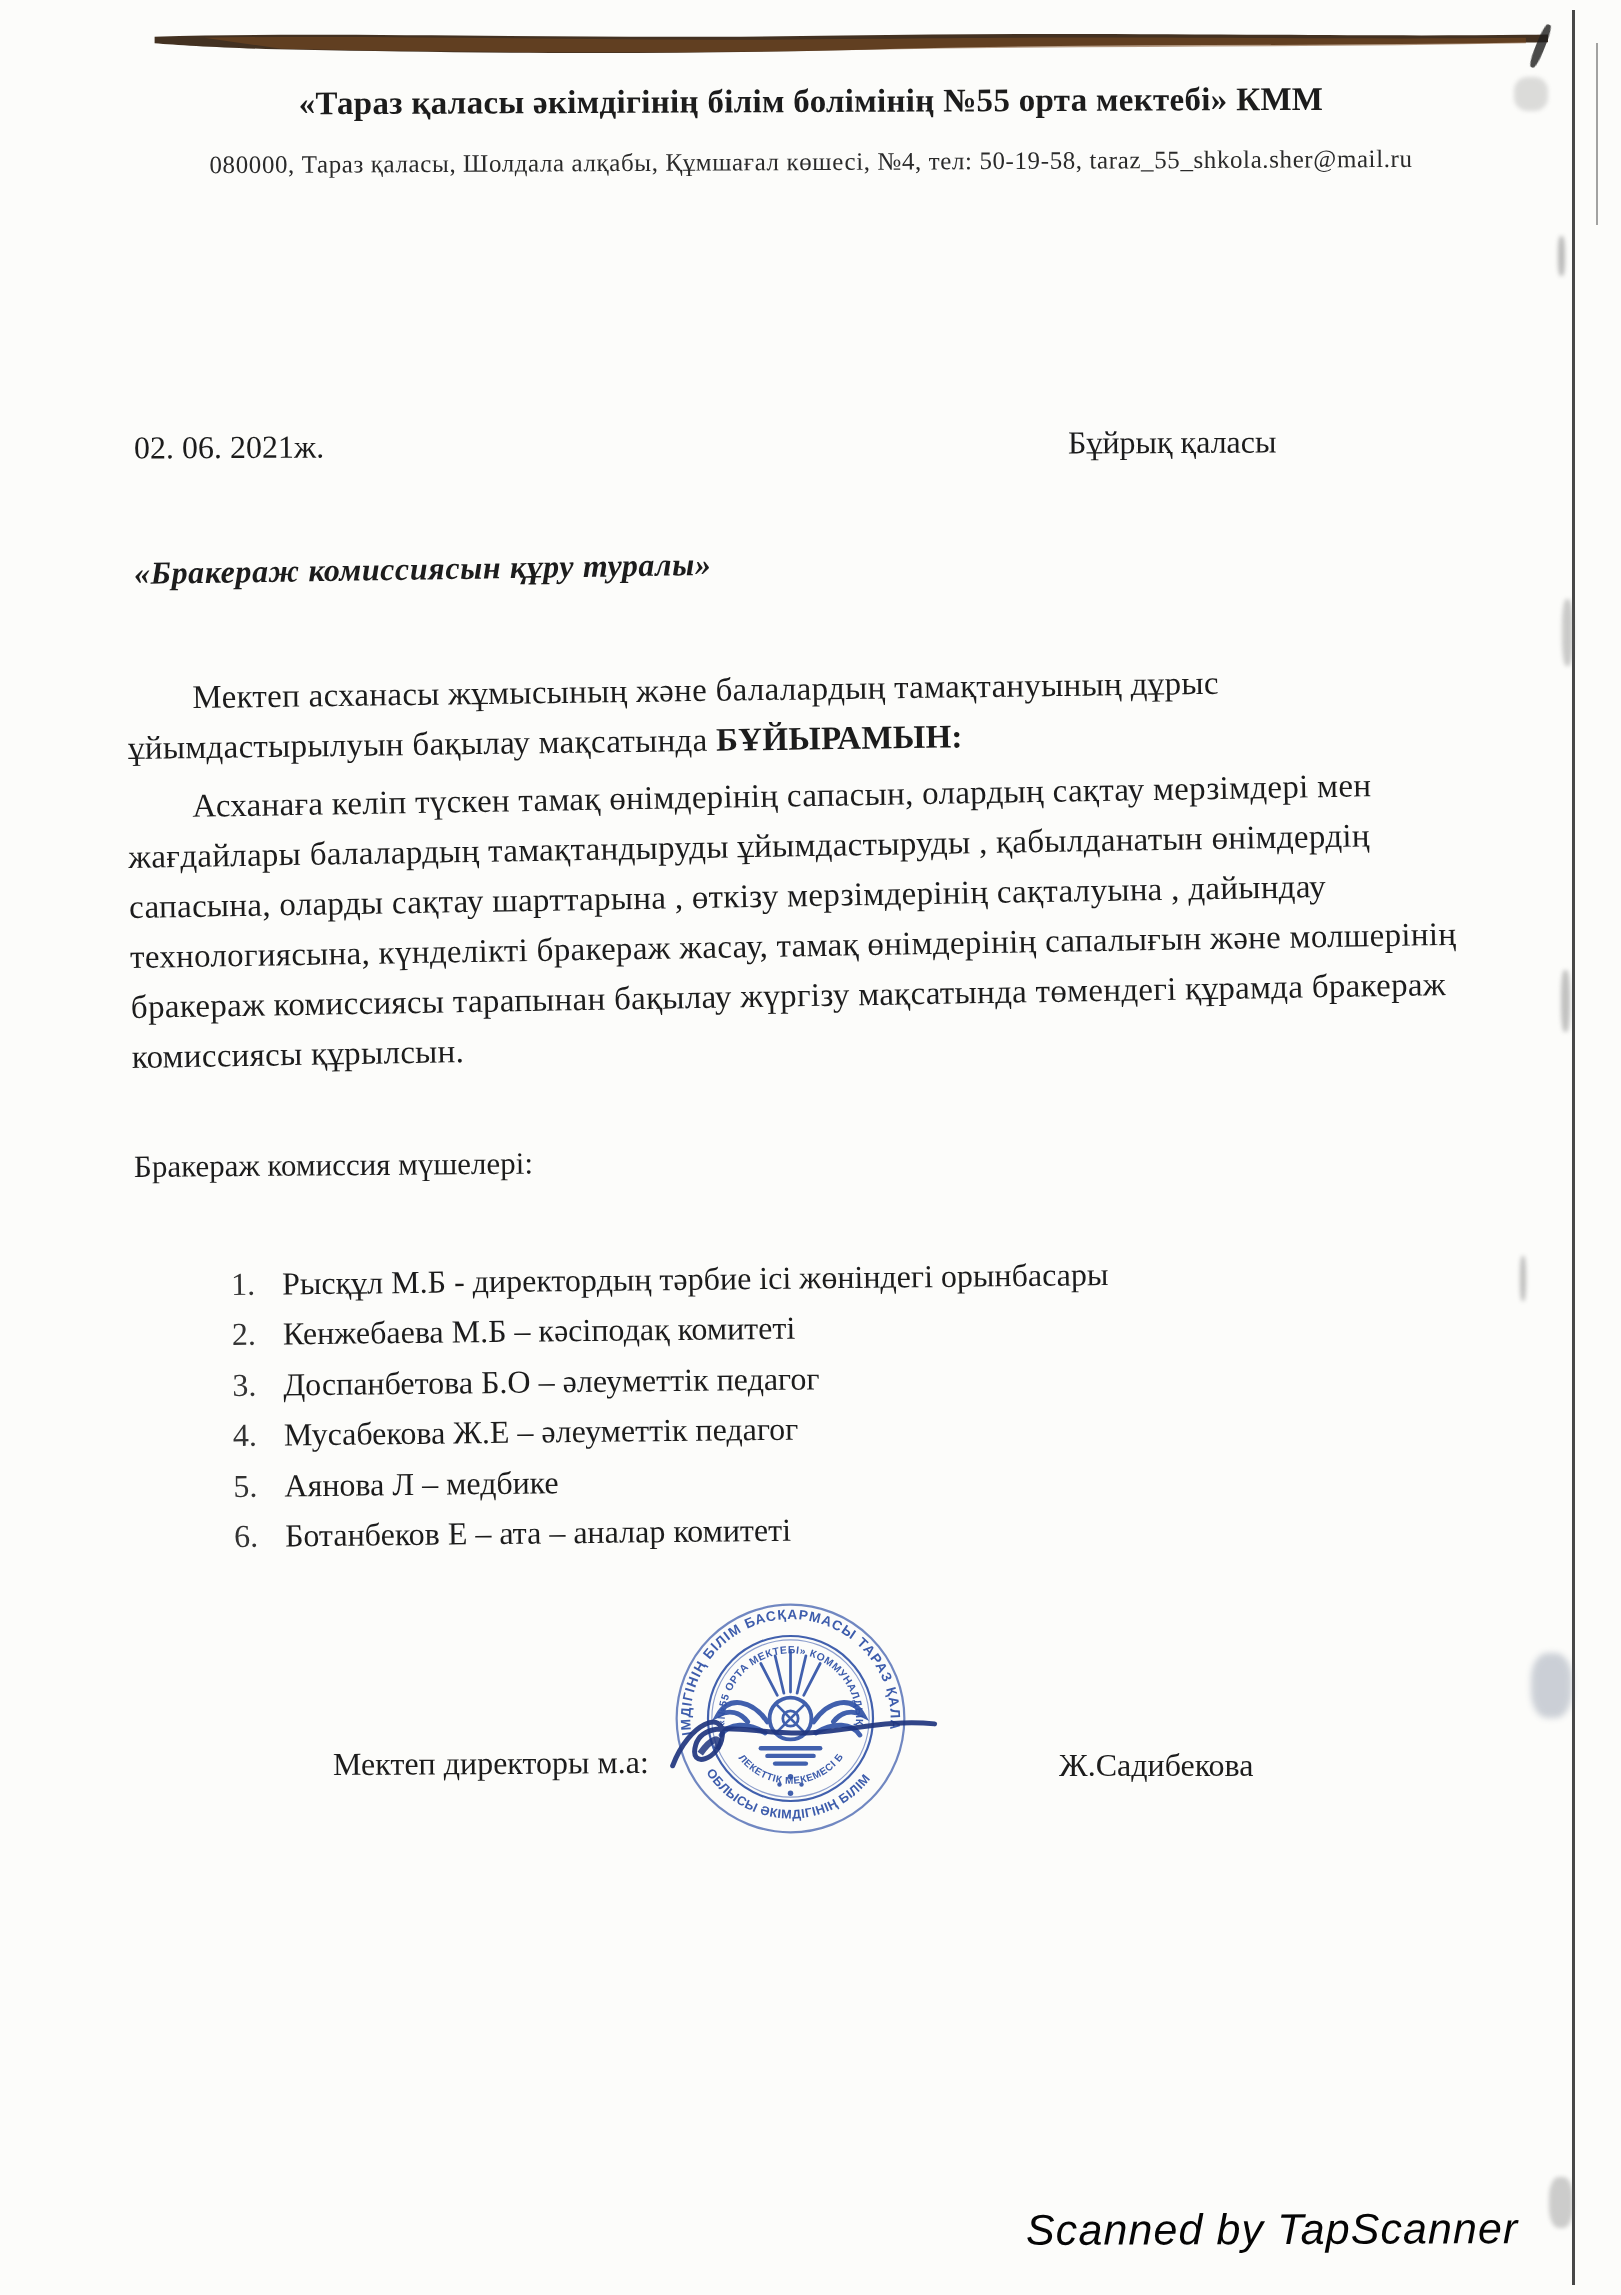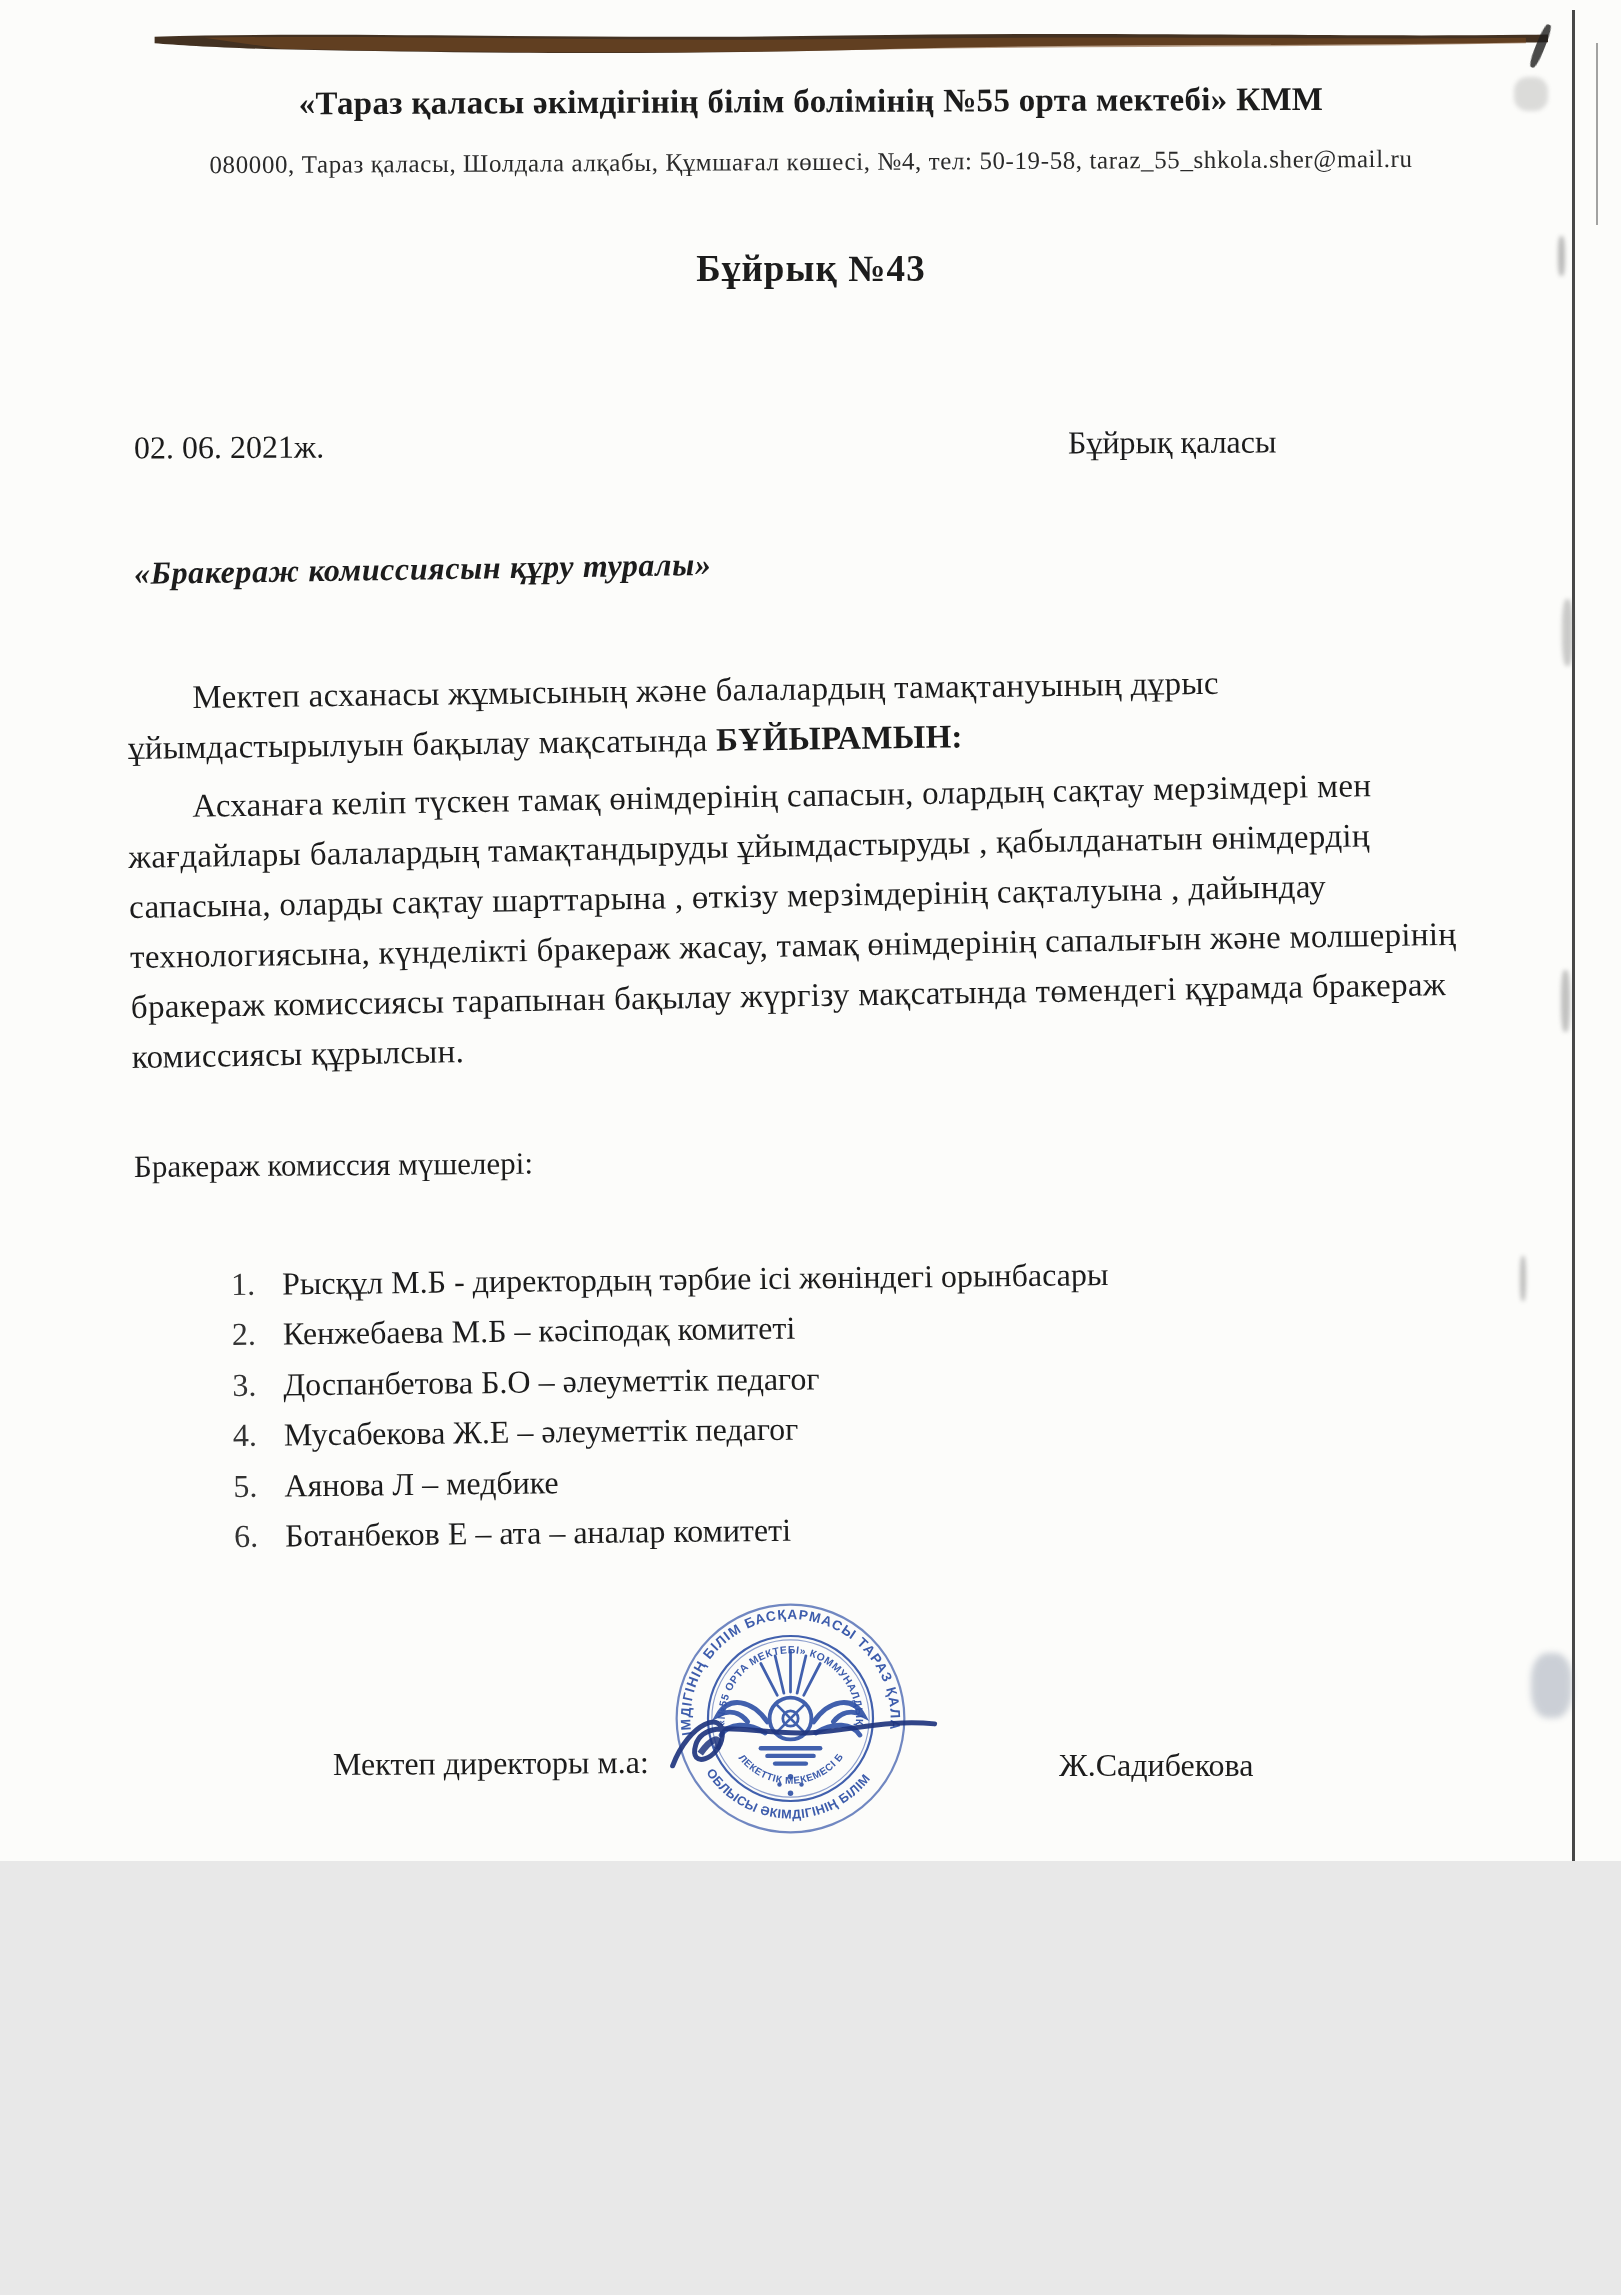--- a/index.html
+++ b/index.html
@@ -1,19 +1,19 @@
 <!DOCTYPE html>
 <html style="font-size:8.8px"><head>
 <meta charset="utf-8">
 <style>
   html,body{margin:0;padding:0;}
   body{background:#e8e8e8;}
   .page{
     position:relative;
-    width:1622px;height:1861px;
+    width:1622px;height:2295px;
     background:#fcfcfa;
     overflow:hidden;
     font-family:"Liberation Serif", serif;
     color:#1c1c1c;
   }
   .doc{position:absolute;inset:0;filter:blur(0.2px);}
   .abs{position:absolute;}
   .center{left:0;width:1622px;text-align:center;}
   .org-title{top:83px;font-size:33px;font-weight:bold;letter-spacing:0.3px;transform:rotate(-.25deg);}
   .org-address{top:148px;font-size:25px;color:#2a2a2a;transform:rotate(-.3deg);letter-spacing:0.6px;}
@@ -68,21 +68,20 @@
   <div class="abs smudge s5"></div>
   <div class="abs smudge s6"></div>
   <div class="abs smudge s7"></div>
   <div class="abs smudge s8"></div>
 
   <div class="doc">
 
     <div class="abs center org-title">«Тараз қаласы әкімдігінің білім болімінің №55 орта мектебі» КММ</div>
     <div class="abs center org-address">080000, Тараз қаласы, Шолдала алқабы, Құмшағал көшесі, №4, тел: 50-19-58, taraz_55_shkola.sher@mail.ru</div>
 
-    <div class="abs center order-title">Бұйрық  №43</div>
 
     <div class="abs date">02. 06. 2021ж.</div>
     <div class="abs city">Бұйрық қаласы</div>
 
     <div class="abs subject">«Бракераж комиссиясын құру туралы»</div>
 
     <div class="abs para para1"><span>Мектеп асханасы жұмысының және балалардың тамақтануының дұрыс ұйымдастырылуын бақылау мақсатында </span><span class="bold">БҰЙЫРАМЫН:</span></div>
 
     <div class="abs para para2">Асханаға келіп түскен тамақ өнімдерінің сапасын, олардың сақтау мерзімдері мен жағдайлары балалардың тамақтандыруды ұйымдастыруды , қабылданатын өнімдердің сапасына, оларды сақтау шарттарына , өткізу мерзімдерінің сақталуына , дайындау технологиясына, күнделікті бракераж жасау, тамақ өнімдерінің сапалығын және молшерінің  бракераж комиссиясы тарапынан бақылау жүргізу  мақсатында төмендегі құрамда  бракераж комиссиясы құрылсын.</div>
 

